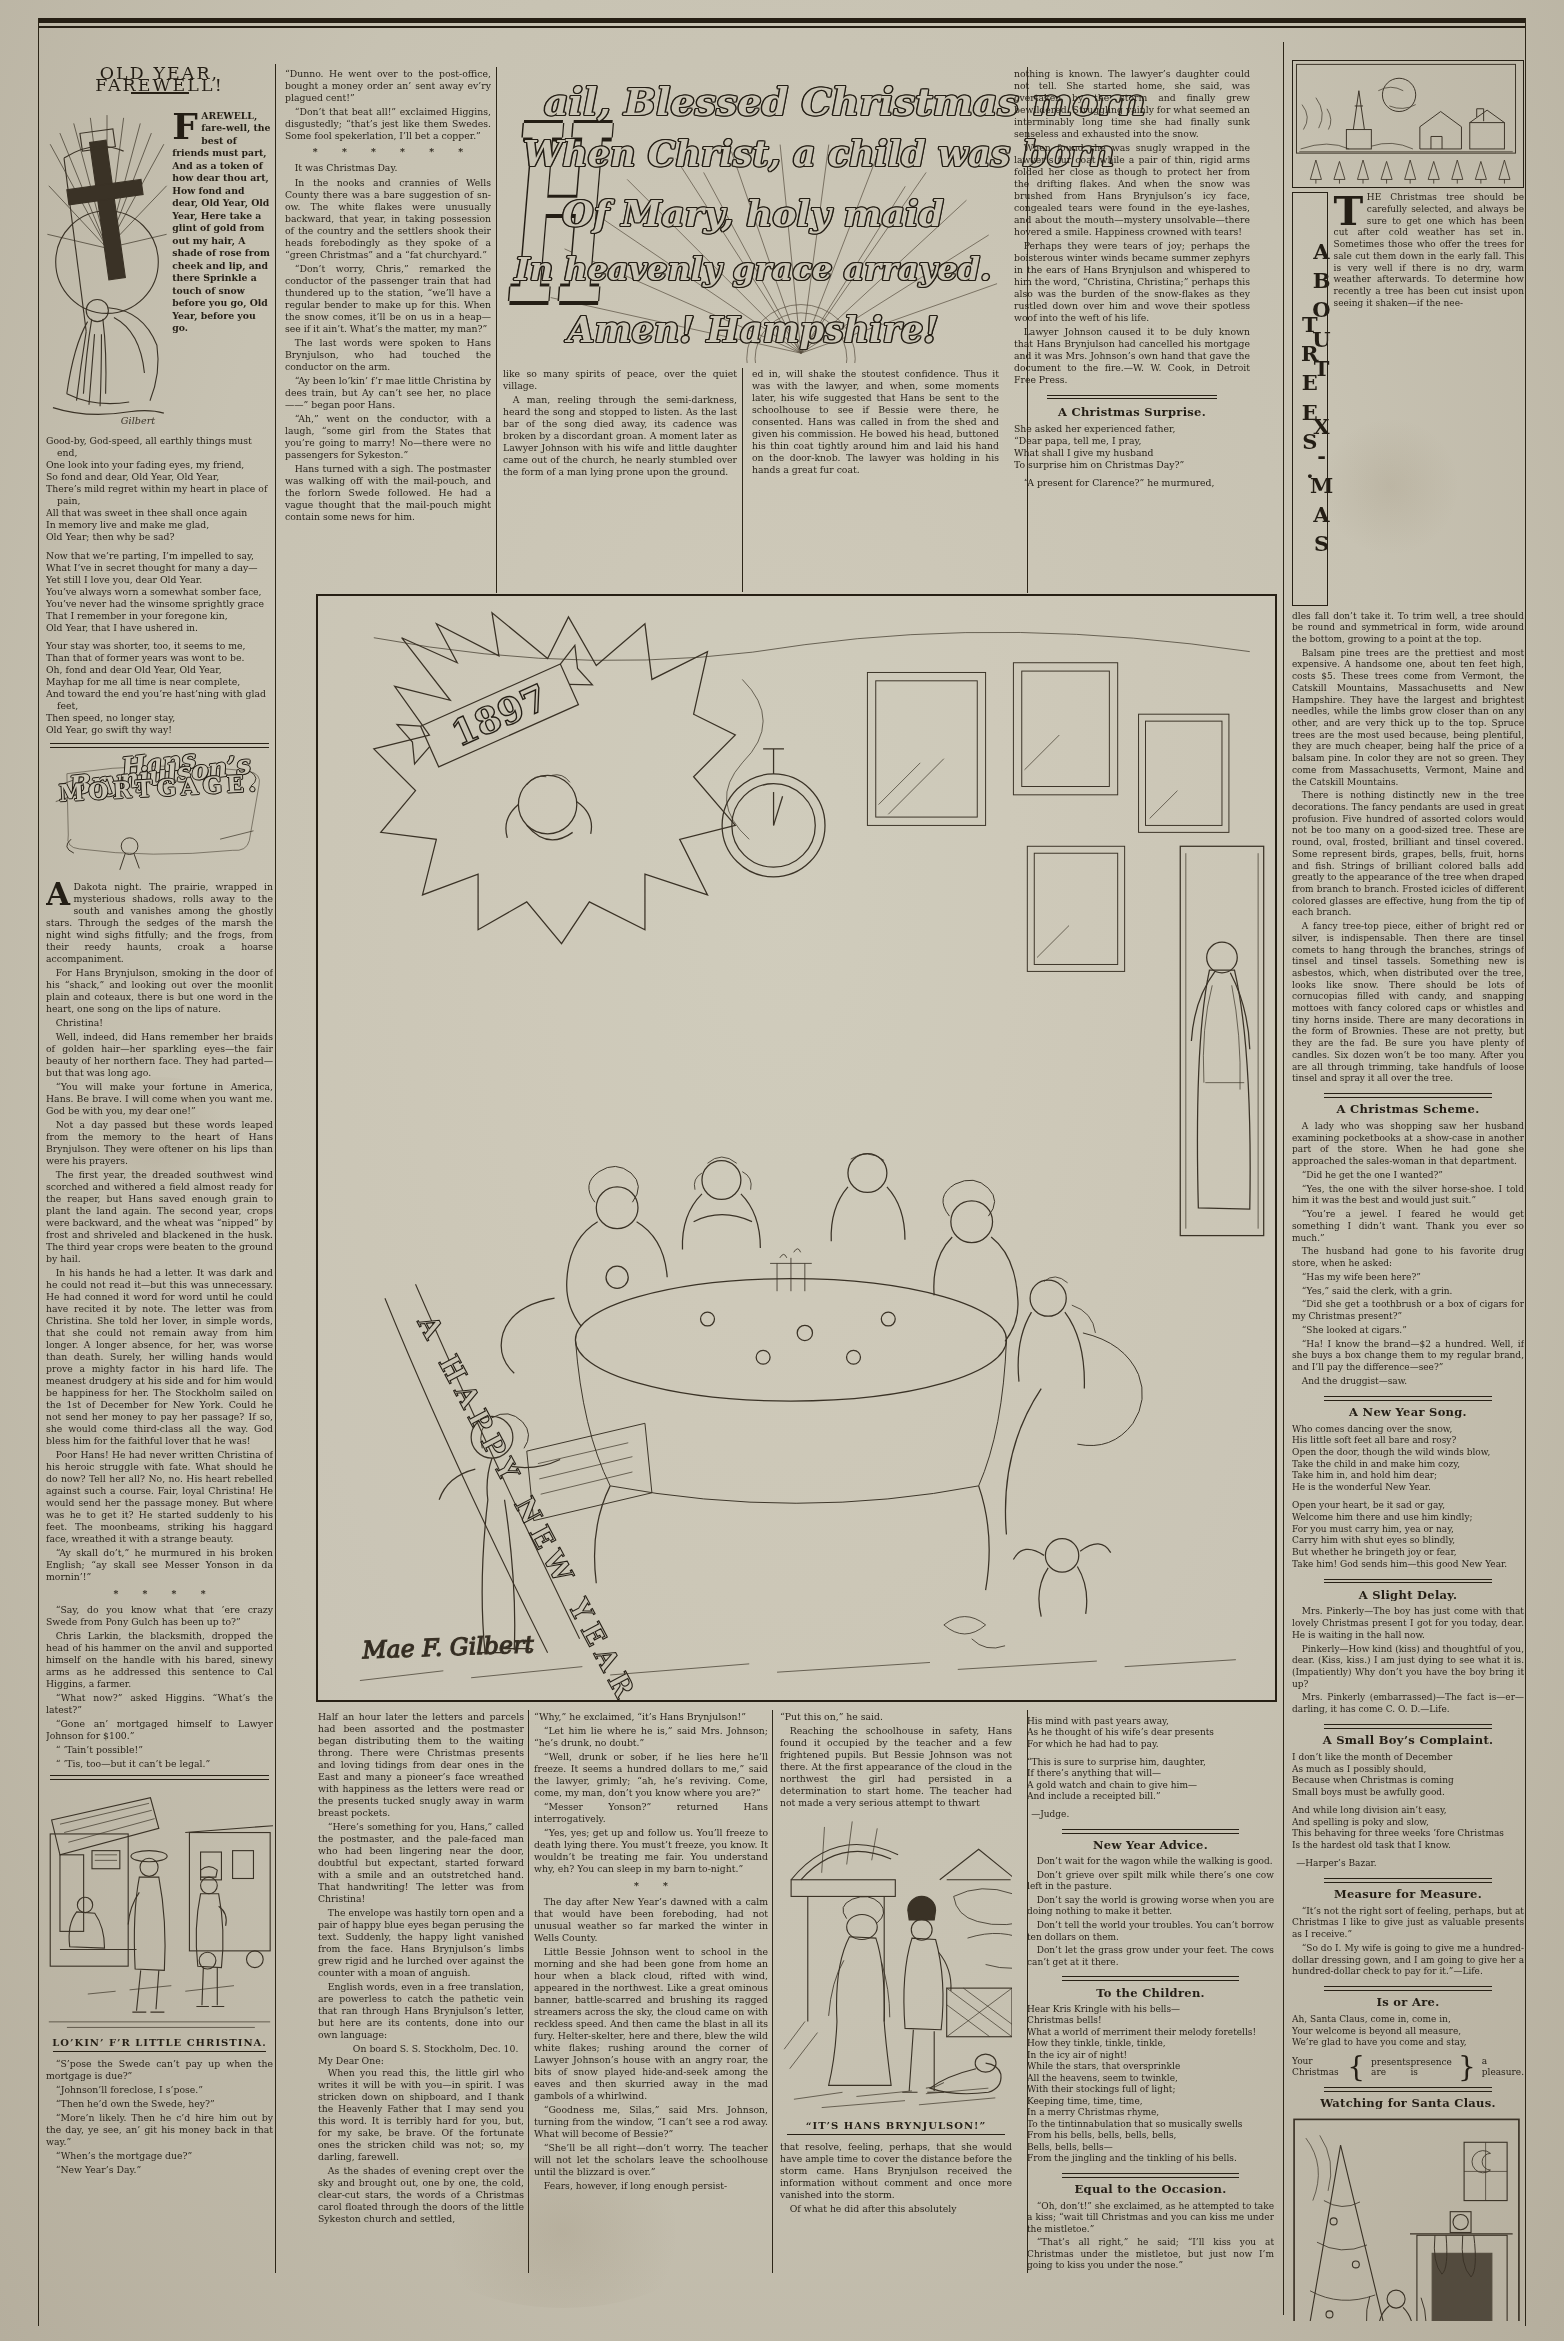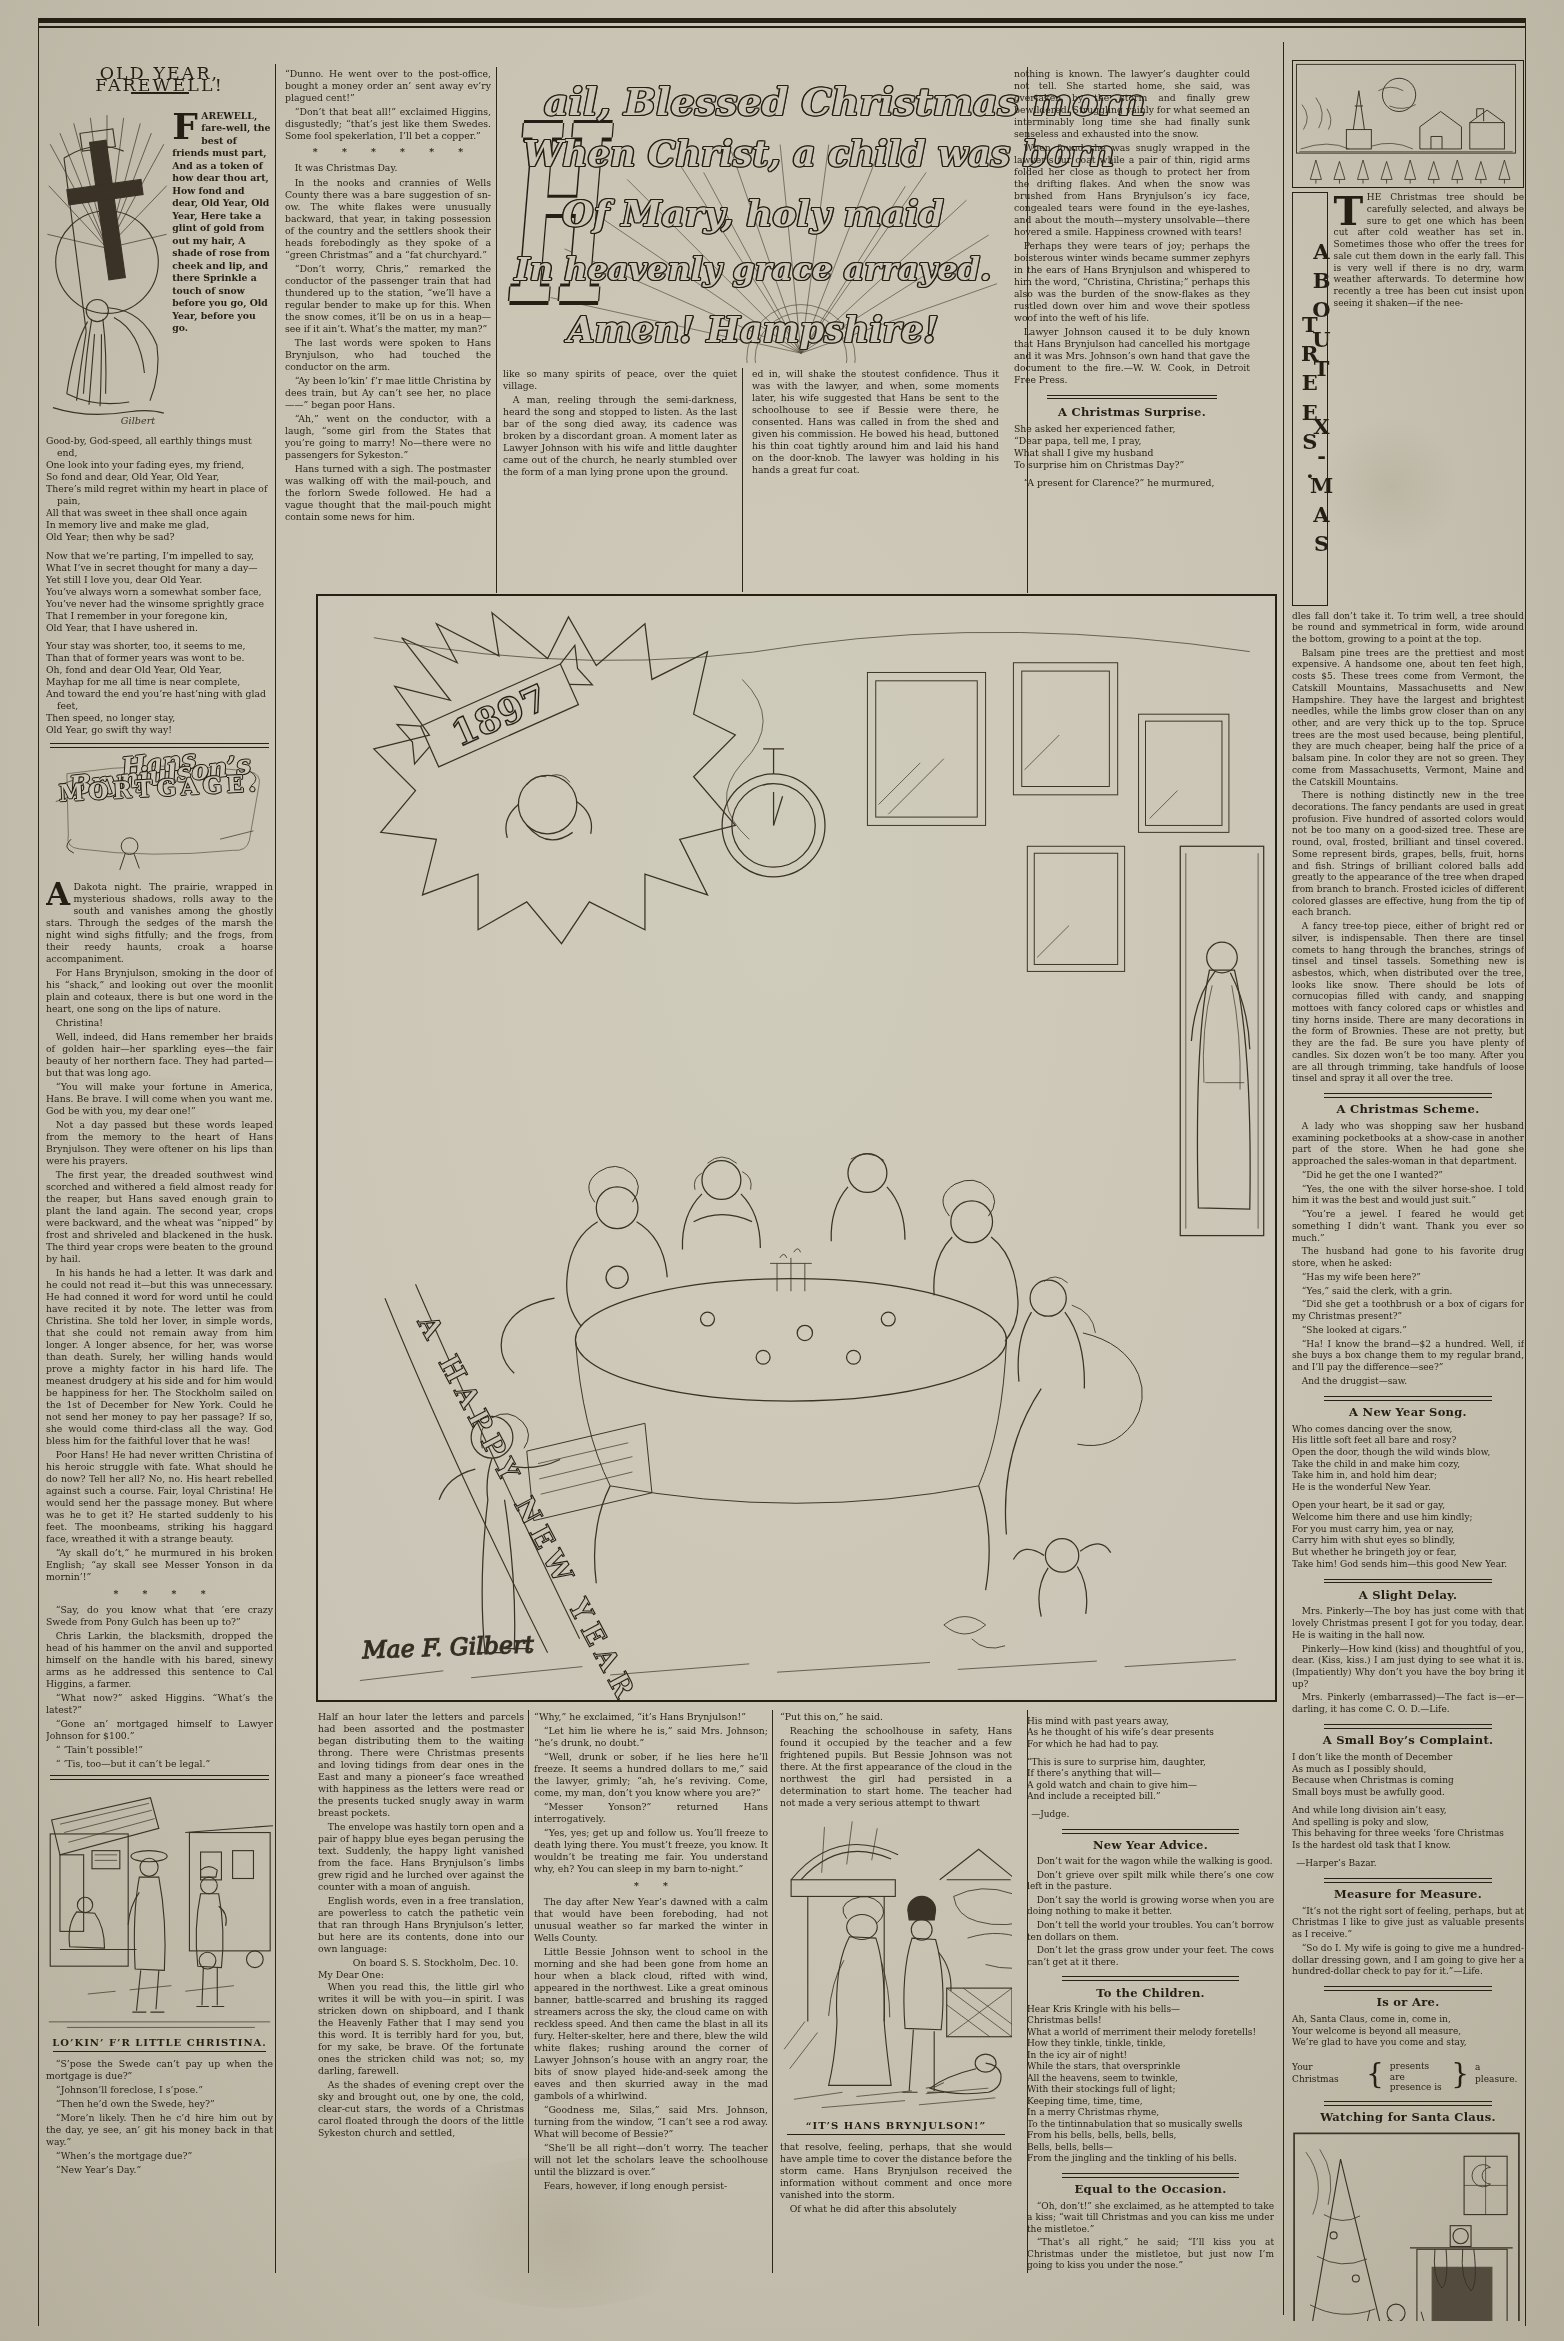--- a/index.html
+++ b/index.html
@@ -56,21 +56,21 @@
   #bigillus{position:absolute;left:316px;top:594px;width:961px;height:1108px;border:2.1px solid #261f14;box-sizing:border-box;background:rgba(255,255,255,0.04);}
   
   .xbox{border:1.4px solid #261f14;padding:2.1px;margin-bottom:4.2px;}
   .xrow{display:flex;gap:5.6px;margin-bottom:4.2px;}
   .xstrip{width:36px;border:1.4px solid #261f14;text-align:center;
           writing-mode:vertical-rl;text-orientation:upright;letter-spacing:4.2px;
           font-weight:bold;font-size:21px;padding:7px 0;height:414px;box-sizing:border-box;}
   .xintro{flex:1;}
   .brace-line{display:flex;align-items:center;gap:6px;margin:4.2px 0 7px 0;justify-content:center;text-align:left;}
   .brace{font-size:28px;font-weight:normal;line-height:23.6px;}
-  .stack{display:flex;flex-direction:column;line-height:10.4px;font-size:9px;margin-top:6px;}
+  .stack{display:flex;flex-direction:row;line-height:10.4px;font-size:9px;}
   #col6{font-size:9px;line-height:11.7px;}
   svg{display:block;}
 </style>
 </head>
 <body>
 
 <div id="paper">
 
   <div class="rule-h" style="left:38px;top:18px;width:1488px;height:4.9px;"></div>
   <div class="rule-h" style="left:38px;top:26.4px;width:1488px;height:1.4px;"></div>
@@ -377,20 +377,21 @@
         <path d="M1050,1398 q-20,30 -10,70 M1092,1396 q18,30 12,68 M1044,1380 q-30,-20 -44,6 M1096,1374 q30,-22 44,2"></path>
         <path d="M900,1480 q30,-24 60,0 q-30,26 -60,0 M940,1500 q20,20 48,10" stroke-width="1.2"></path>
         <path d="M60,1560 l120,-14 M220,1556 l160,-16 M420,1552 l200,-16 M660,1548 l220,-14 M920,1544 l200,-12 M1160,1540 l160,-10" stroke-width="1"></path>
         <text x="64" y="1528" font-size="34" font-style="italic" fill="#2e2821" transform="rotate(-2 64 1528)">Mae F. Gilbert</text>
       </g>
     </svg>
   </div>
 
   <div class="col" style="left:318px;top:1711px;width:206px;height:556px;">
       <p class="para noind">Half an hour later the letters and parcels had been assorted and the postmaster began distributing them to the waiting throng. There were Christmas presents and loving tidings from dear ones in the East and many a pioneer’s face wreathed with happiness as the letters were read or the presents tucked snugly away in warm breast pockets.</p>
+      <p class="para">“Here’s something for you, Hans,” called the postmaster, and the pale-faced man who had been lingering near the door, doubtful but expectant, started forward with a smile and an outstretched hand. That handwriting! The letter was from Christina!</p>
       <p class="para">The envelope was hastily torn open and a pair of happy blue eyes began perusing the text. Suddenly, the happy light vanished from the face. Hans Brynjulson’s limbs grew rigid and he lurched over against the counter with a moan of anguish.</p>
       <p class="para">English words, even in a free translation, are powerless to catch the pathetic vein that ran through Hans Brynjulson’s letter, but here are its contents, done into our own language:</p>
       <div class="line-right">On board S. S. Stockholm, Dec. 10.</div>
       <div class="line-plain">My Dear One:</div>
       <p class="para">When you read this, the little girl who writes it will be with you—in spirit. I was stricken down on shipboard, and I thank the Heavenly Father that I may send you this word. It is terribly hard for you, but, for my sake, be brave. Of the fortunate ones the stricken child was not; so, my darling, farewell.</p>
       <p class="para">As the shades of evening crept over the sky and brought out, one by one, the cold, clear-cut stars, the words of a Christmas carol floated through the doors of the little Sykeston church and settled,</p>
     </div>
   <div class="col" style="left:534px;top:1711px;width:234px;height:556px;">
       <p class="para noind">“Why,” he exclaimed, “it’s Hans Brynjulson!”</p>
       <p class="para">“Let him lie where he is,” said Mrs. Johnson; “he’s drunk, no doubt.”</p>

